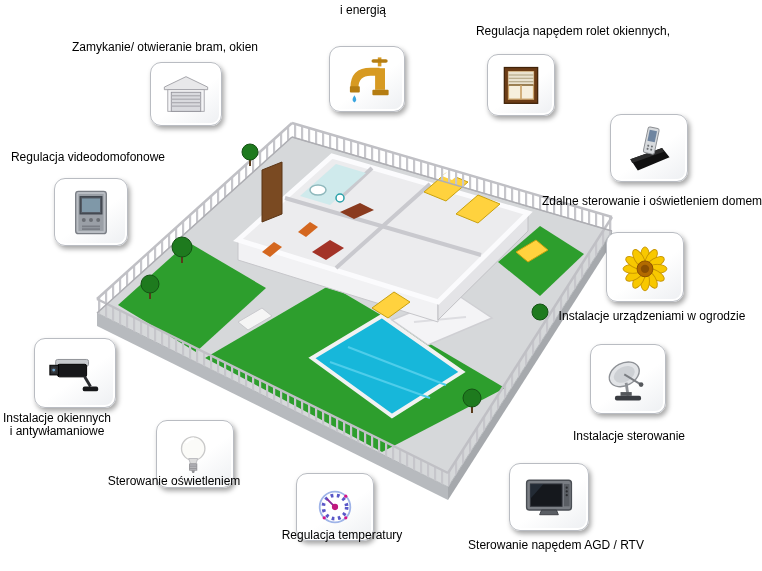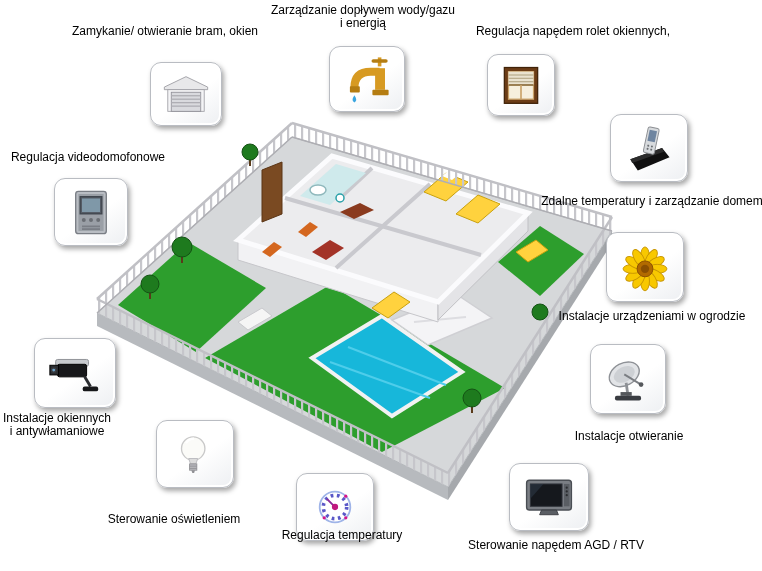--- a/index.html
+++ b/index.html
@@ -110,36 +110,35 @@
     <path d="M16 40 q0 -18 18 -18 h10" fill="none" stroke="#d79a22" stroke-width="9"></path>
     <rect x="39" y="18" width="11" height="24" fill="#d79a22"></rect>
     <rect x="36" y="42" width="18" height="6" rx="1" fill="#b57d12"></rect>
     <rect x="11" y="38" width="11" height="7" rx="1" fill="#b57d12"></rect>
     <rect x="42" y="6" width="4" height="10" fill="#d79a22"></rect>
     <rect x="35" y="8" width="18" height="4" rx="2" fill="#b57d12"></rect>
     <path d="M16 48 q4 6 0 8 q-4 -2 0 -8" fill="#3aa6e0"></path>
   </svg>
 </div>
 <div class="lbl" style="left:363px;top:4px">
-  <div>Zarządzanie dopływem wody/gazu</div>
   <div>i  energią</div>
 </div>
 
 <div class="tile" style="left:150px;top:62px;width:72px;height:64px">
   <svg viewBox="0 0 60 60" width="52" height="52">
     <polygon points="5,22 30,10 55,22 55,25 5,25" fill="#e8e8ea" stroke="#9a9aa0" stroke-width="1"></polygon>
     <rect x="9" y="25" width="42" height="25" fill="#f4f4f6" stroke="#a0a0a6" stroke-width="1"></rect>
     <rect x="13" y="28" width="34" height="22" fill="#d9dade" stroke="#909098" stroke-width="1"></rect>
     <line x1="13" y1="32" x2="47" y2="32" stroke="#aeaeb4" stroke-width="1.5"></line>
     <line x1="13" y1="36" x2="47" y2="36" stroke="#aeaeb4" stroke-width="1.5"></line>
     <line x1="13" y1="40" x2="47" y2="40" stroke="#aeaeb4" stroke-width="1.5"></line>
     <line x1="13" y1="44" x2="47" y2="44" stroke="#aeaeb4" stroke-width="1.5"></line>
   </svg>
 </div>
-<div class="lbl" style="left:165px;top:24px">Zamykanie/ otwieranie bram, okien</div>
+<div class="lbl" style="left:165px;top:40px">Zamykanie/ otwieranie bram, okien</div>
 
 <div class="tile" style="left:487px;top:54px;width:68px;height:62px">
   <svg viewBox="0 0 60 60" width="50" height="50">
     <rect x="10" y="9" width="40" height="43" fill="#6b3c16" stroke="#3f2208" stroke-width="1.5"></rect>
     <rect x="15" y="14" width="30" height="33" fill="#f6efdd" stroke="#caa36a" stroke-width="1.5"></rect>
     <rect x="15" y="14" width="30" height="16" fill="#e9e2cf"></rect>
     <line x1="15" y1="18" x2="45" y2="18" stroke="#b9ad8e" stroke-width="1.5"></line>
     <line x1="15" y1="22" x2="45" y2="22" stroke="#b9ad8e" stroke-width="1.5"></line>
     <line x1="15" y1="26" x2="45" y2="26" stroke="#b9ad8e" stroke-width="1.5"></line>
     <line x1="15" y1="30" x2="45" y2="30" stroke="#8a6a38" stroke-width="2"></line>
@@ -170,21 +169,21 @@
     <g transform="rotate(12 32 24)">
       <rect x="26" y="8" width="12" height="28" rx="2" fill="#d7dadd" stroke="#8b8e92" stroke-width="1"></rect>
       <rect x="28" y="11" width="8" height="12" fill="#6f85a0"></rect>
       <circle cx="30" cy="28" r="1.1" fill="#6a6e72"></circle>
       <circle cx="34" cy="28" r="1.1" fill="#6a6e72"></circle>
       <circle cx="30" cy="31.5" r="1.1" fill="#6a6e72"></circle>
       <circle cx="34" cy="31.5" r="1.1" fill="#6a6e72"></circle>
     </g>
   </svg>
 </div>
-<div class="lbl" style="left:652px;top:194px">Zdalne temperatury i zarządzanie domem</div>
+<div class="lbl" style="left:652px;top:194px">Zdalne sterowanie i oświetleniem domem</div>
 
 <div class="tile" style="left:606px;top:232px;width:78px;height:70px">
   <svg viewBox="0 0 60 60" width="56" height="56">
     <g fill="#f8c800" stroke="#c79400" stroke-width="1">
       <ellipse cx="30" cy="19" rx="4.8" ry="10.5"></ellipse>
       <ellipse cx="30" cy="19" rx="4.8" ry="10.5" transform="rotate(30 30 32)"></ellipse>
       <ellipse cx="30" cy="19" rx="4.8" ry="10.5" transform="rotate(60 30 32)"></ellipse>
       <ellipse cx="30" cy="19" rx="4.8" ry="10.5" transform="rotate(90 30 32)"></ellipse>
       <ellipse cx="30" cy="19" rx="4.8" ry="10.5" transform="rotate(120 30 32)"></ellipse>
       <ellipse cx="30" cy="19" rx="4.8" ry="10.5" transform="rotate(150 30 32)"></ellipse>
@@ -205,21 +204,21 @@
   <svg viewBox="0 0 60 60" width="56" height="56">
     <ellipse cx="26" cy="25" rx="17" ry="12" transform="rotate(-28 26 25)" fill="#e2e4e7" stroke="#8e9196" stroke-width="1.5"></ellipse>
     <ellipse cx="26" cy="25" rx="12" ry="8" transform="rotate(-28 26 25)" fill="#cdd0d4"></ellipse>
     <line x1="26" y1="25" x2="44" y2="36" stroke="#7a7d82" stroke-width="2"></line>
     <circle cx="44" cy="36" r="2.5" fill="#55585c"></circle>
     <path d="M28 34 L30 48" stroke="#8e9196" stroke-width="3"></path>
     <rect x="22" y="44" width="12" height="4" fill="#55585c"></rect>
     <rect x="16" y="48" width="28" height="5" rx="2" fill="#3a3d42"></rect>
   </svg>
 </div>
-<div class="lbl" style="left:629px;top:429px">Instalacje otwieranie</div>
+<div class="lbl" style="left:629px;top:429px">Instalacje sterowanie</div>
 
 <div class="tile" style="left:34px;top:338px;width:82px;height:70px">
   <svg viewBox="0 0 60 60" width="58" height="58">
     <rect x="10" y="16" width="34" height="7" rx="2" fill="#c7cace" stroke="#8e9196" stroke-width="1"></rect>
     <rect x="12" y="21" width="30" height="13" rx="2" fill="#17181a" stroke="#000000" stroke-width="1"></rect>
     <rect x="4" y="22" width="9" height="10" fill="#2a2c30" stroke="#000000" stroke-width="1"></rect>
     <circle cx="8" cy="27" r="3" fill="#3a3c40"></circle>
     <circle cx="8" cy="27" r="1.5" fill="#6aa0c8"></circle>
     <line x1="40" y1="34" x2="46" y2="44" stroke="#2a2c30" stroke-width="3"></line>
     <rect x="38" y="44" width="16" height="5" rx="2" fill="#17181a"></rect>
@@ -234,21 +233,21 @@
   <svg viewBox="0 0 60 60" width="54" height="54">
     <circle cx="28" cy="24" r="13" fill="#fbfbf8" stroke="#c9c9c9" stroke-width="1.5"></circle>
     <path d="M20 18 q3 -5 9 -5" fill="none" stroke="#ffffff" stroke-width="2.5"></path>
     <polygon points="23,35 33,35 31,41 25,41" fill="#dcdcdc" stroke="#b9b9bd" stroke-width="1"></polygon>
     <rect x="24" y="41" width="8" height="7" fill="#b9b9bd" stroke="#919195" stroke-width="1"></rect>
     <line x1="24" y1="43.5" x2="32" y2="43.5" stroke="#919195" stroke-width="1"></line>
     <line x1="24" y1="46" x2="32" y2="46" stroke="#919195" stroke-width="1"></line>
     <polygon points="26,48 30,48 29,51 27,51" fill="#919195"></polygon>
   </svg>
 </div>
-<div class="lbl" style="left:174px;top:512px">Sterowanie oświetleniem</div>
+<div class="lbl" style="left:174px;top:474px">Sterowanie oświetleniem</div>
 
 <div class="tile" style="left:296px;top:473px;width:78px;height:68px">
   <svg viewBox="0 0 60 60" width="54" height="54">
     <circle cx="30" cy="30" r="17" fill="#ffffff" stroke="#9fb4e8" stroke-width="2"></circle>
     <circle cx="30" cy="30" r="13" fill="none" stroke="#5a58c8" stroke-width="4" stroke-dasharray="3 4"></circle>
     <circle cx="42" cy="18" r="1.8" fill="#d4148c"></circle>
     <circle cx="42" cy="42" r="1.8" fill="#d4148c"></circle>
     <circle cx="18" cy="42" r="1.8" fill="#d4148c"></circle>
     <line x1="30" y1="30" x2="21" y2="21" stroke="#8a2a9a" stroke-width="2"></line>
     <circle cx="30" cy="30" r="3.5" fill="#c0187e"></circle>

